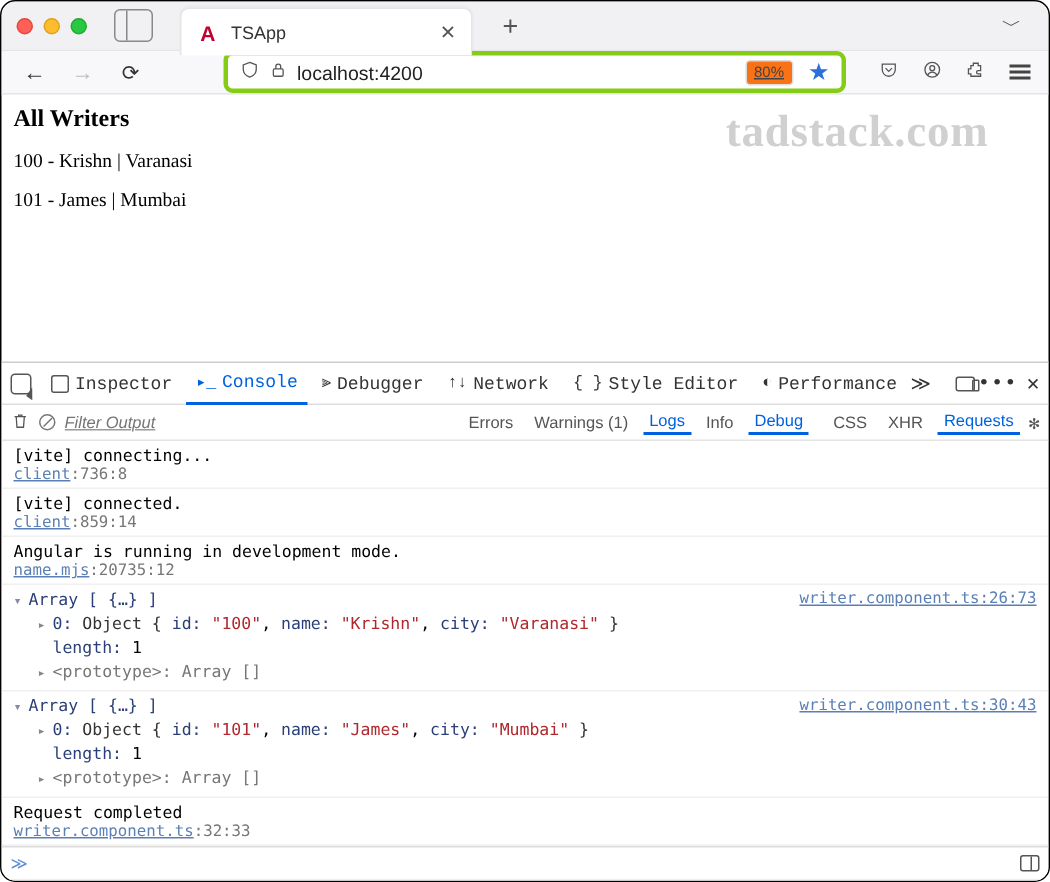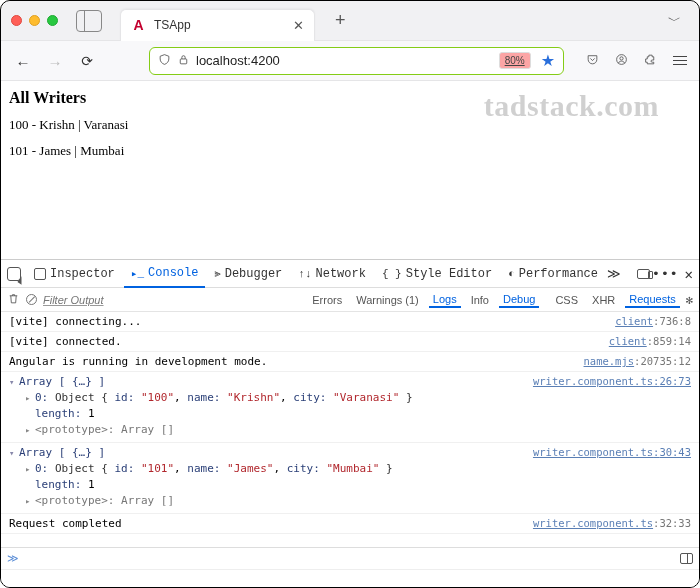--- a/index.html
+++ b/index.html
@@ -21,26 +21,26 @@
   .tab-close { font-size: 13px; color: #555; }
   .newtab { font-size: 18px; color: #555; margin-left: 10px; }
   .flex-spacer { flex: 1; }
   .chev-down { color: #555; font-size: 13px; padding: 0 8px; }
 
   
   .toolbar { height: 40px; background: #f8f8fa; display: flex; align-items: center; padding: 0 12px; gap: 12px; border-bottom: 1px solid #e5e5e7; }
   .nav-btn { color: #333; font-size: 15px; width: 20px; text-align: center; }
   .nav-btn.disabled { color: #bbb; }
   .reload { font-size: 14px; }
-  .addr { flex: 1; background: #fff; border: 1px solid #84cc16; border-radius: 6px; height: 28px; display: flex; align-items: center; padding: 0 8px; gap: 6px; margin-left: 40px; margin-right: 6px; }
+  .addr { flex: 1; background: #fff; border: 3px solid #84cc16; border-radius: 6px; height: 28px; display: flex; align-items: center; padding: 0 8px; gap: 6px; margin-left: 40px; margin-right: 6px; }
   .addr .iconbox { color: #888; font-size: 12px; }
   .addr-text { font-size: 13px; color: #888; }
   .addr-text .port { color: #222; }
   .addr-host { color:#222; }
-  .zoom-badge { background: #fca5a5; font-size: 10px; padding: 2px 5px; border-radius: 3px; color: #444; border:1px solid #ddd;text-decoration:underline;}
+  .zoom-badge { background: #f97316; font-size: 10px; padding: 2px 5px; border-radius: 3px; color: #444; border:1px solid #ddd;text-decoration:underline;}
   .star { color: #2a6fdb; font-size: 16px; margin-left:4px;}
   .toolbar-icon { color: #444; font-size: 14px; margin-left: 4px; }
   .hamburger { display: flex; flex-direction: column; gap: 2.5px; }
   .hamburger span { display: block; width: 14px; height: 1.5px; background: #444; }
 
   
   .page { padding: 8px 8px; font-family: "Times New Roman", serif; position: relative; flex: 0 0 auto; height: 178px;}
   .page h2 { font-size: 16px; font-weight: bold; margin-bottom: 8px; }
   .page .writer-line { font-size: 13px; margin: 10px 0; }
   .watermark { position: absolute; top: 8px; right: 40px; font-size: 30px; font-weight: 600; color: rgba(120,120,120,0.35); letter-spacing: .5px; pointer-events:none;}
@@ -64,21 +64,21 @@
   .dt-filterbar .trash { font-size:12px; color:#555;}
   .dt-filterbar .ban { width:11px;height:11px;border:1.3px solid #777;border-radius:50%;position:relative;display:inline-block;}
   .dt-filterbar .ban::after{content:"";position:absolute;left:1px;top:4px;width:8px;height:1.3px;background:#777;transform:rotate(-45deg);}
   .dt-filterbar .filter-input { flex: 0 0 auto; background:none;border:none;color:#999;font-style:italic;font-family:-apple-system, sans-serif; font-size:11px; width:120px;text-decoration:underline;}
   .dt-filterbar .filtcat { font-family:-apple-system, sans-serif; font-size:11px; color:#555; padding:1px 4px;}
   .dt-filterbar .filtcat.active { color:#0062e0; border-bottom:2px solid #0062e0;}
   .dt-filterbar .filtcat.debug { color:#0062e0; border-bottom:2px solid #0062e0;}
   .dt-filterbar .gearico { font-size:12px;color:#555;}
 
   .dt-log { flex:1; overflow:hidden; }
-  .log-row { display:flex; justify-content:space-between; padding:3px 8px; border-bottom:1px solid #f0f0f0; white-space: pre; align-items: baseline;}
+  .log-row { display:flex; justify-content:flex-start; padding:3px 8px; border-bottom:1px solid #f0f0f0; white-space: pre; align-items: baseline; flex-direction: column;}
   .log-row .src { color:#777; font-size:10.5px; }
   .log-row .src a { color:#5a7fb5; text-decoration:underline;}
   .obj-block { padding:2px 8px 4px; border-bottom:1px solid #f0f0f0; line-height:1.45;}
   .obj-block .headline{display:flex;justify-content:space-between;}
   .obj-block .tri { color:#88a; display:inline-block;width:10px;}
   .obj-block .tri.open::before{content:"▾"; font-size:9px;}
   .obj-block .tri.closed::before{content:"▸"; font-size:9px; color:#888;}
   .kw-arr { color:#2a3f77; }
   .kw-braces { color:#333; }
   .kw-key { color:#2a3f77; }

